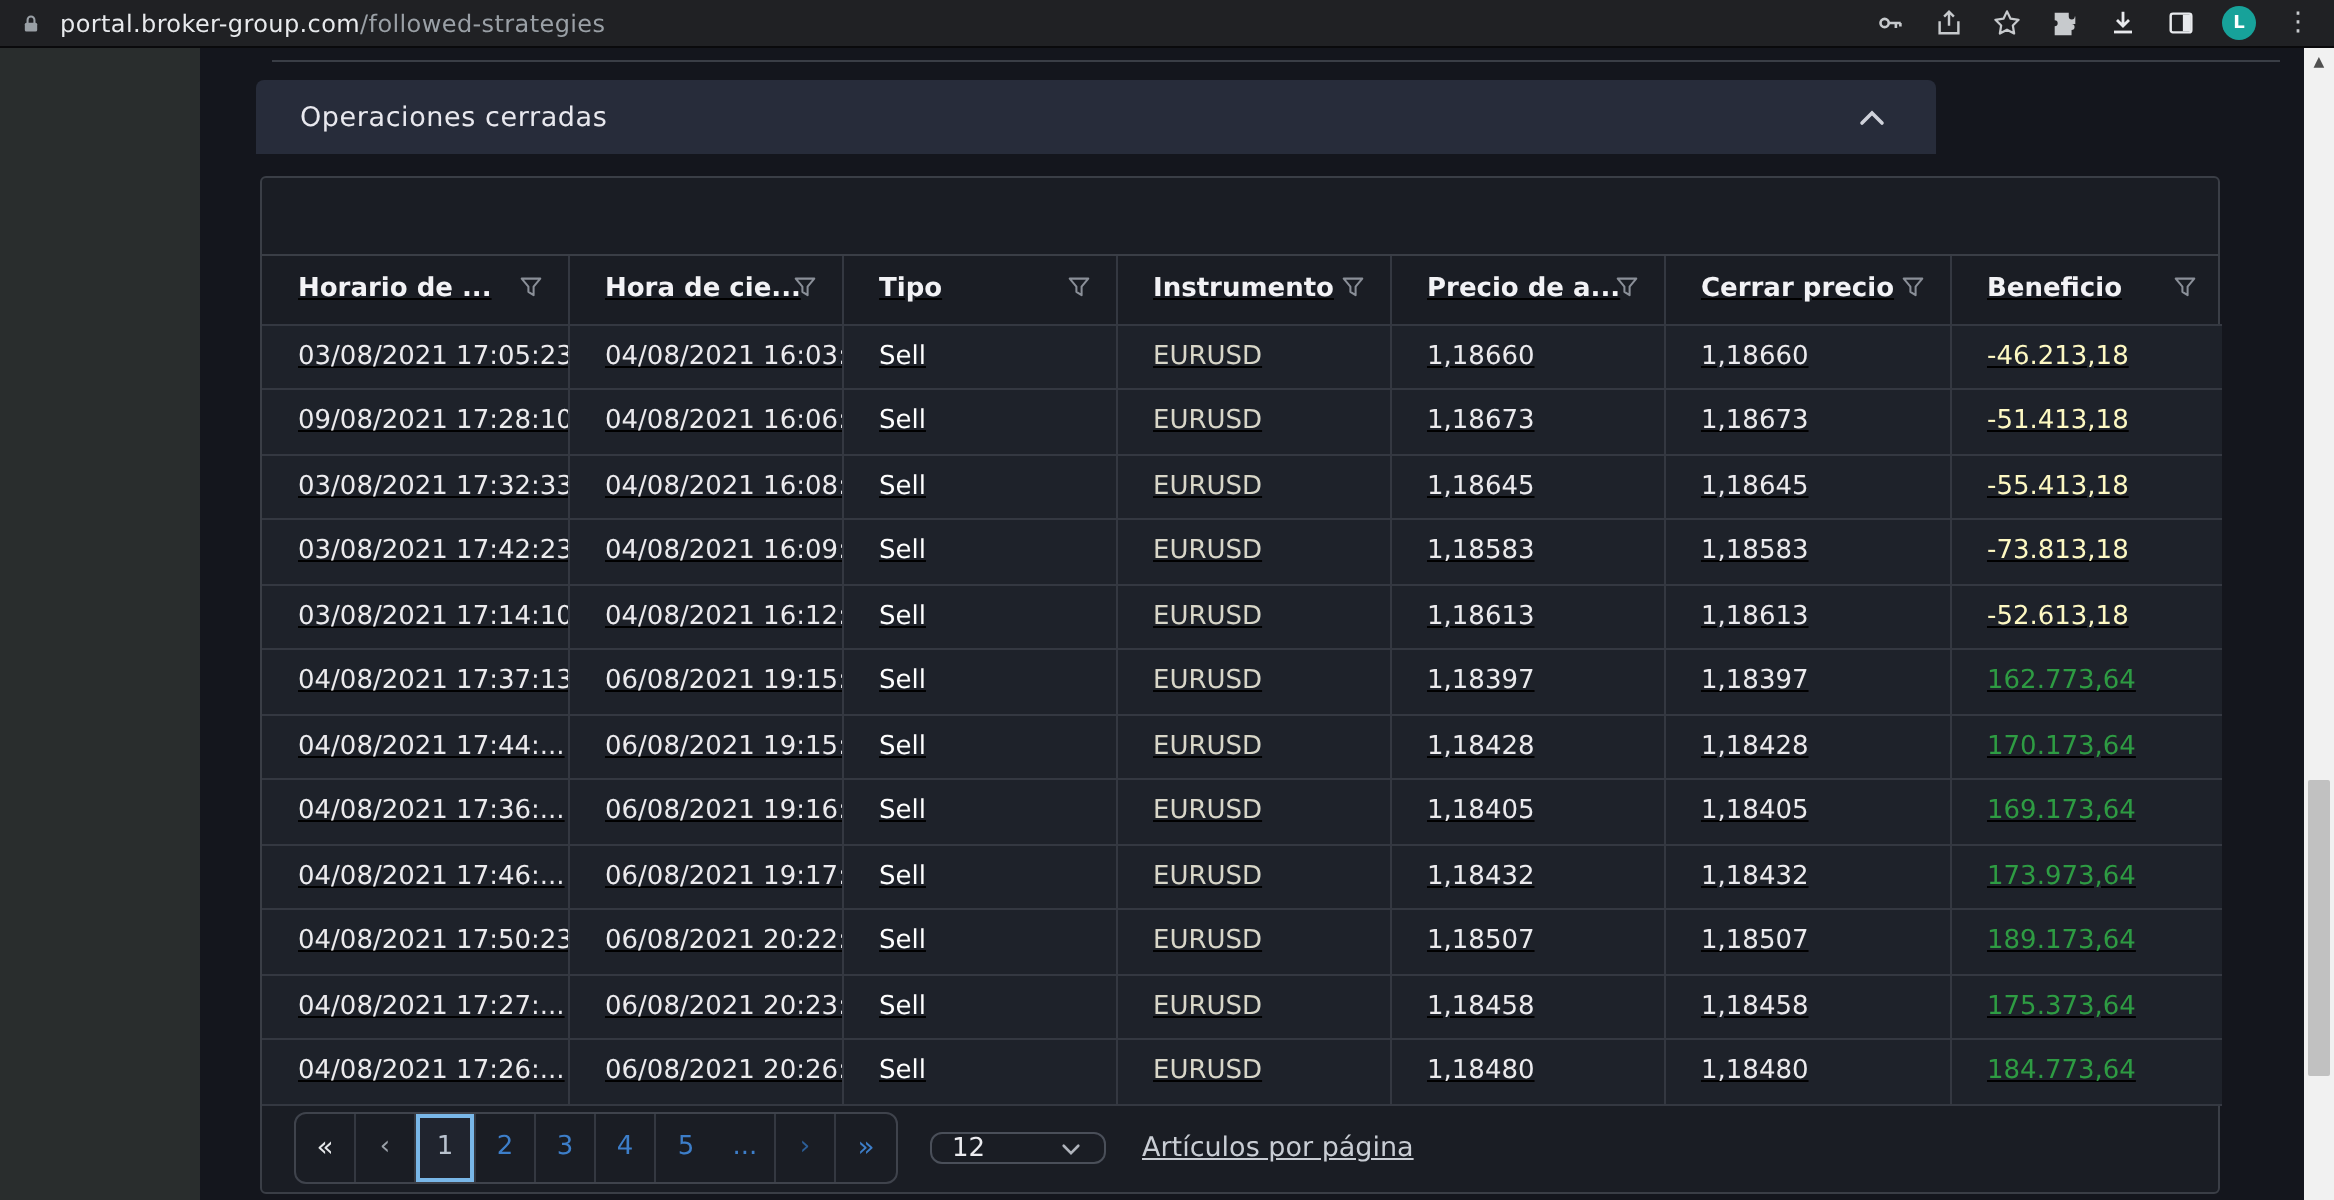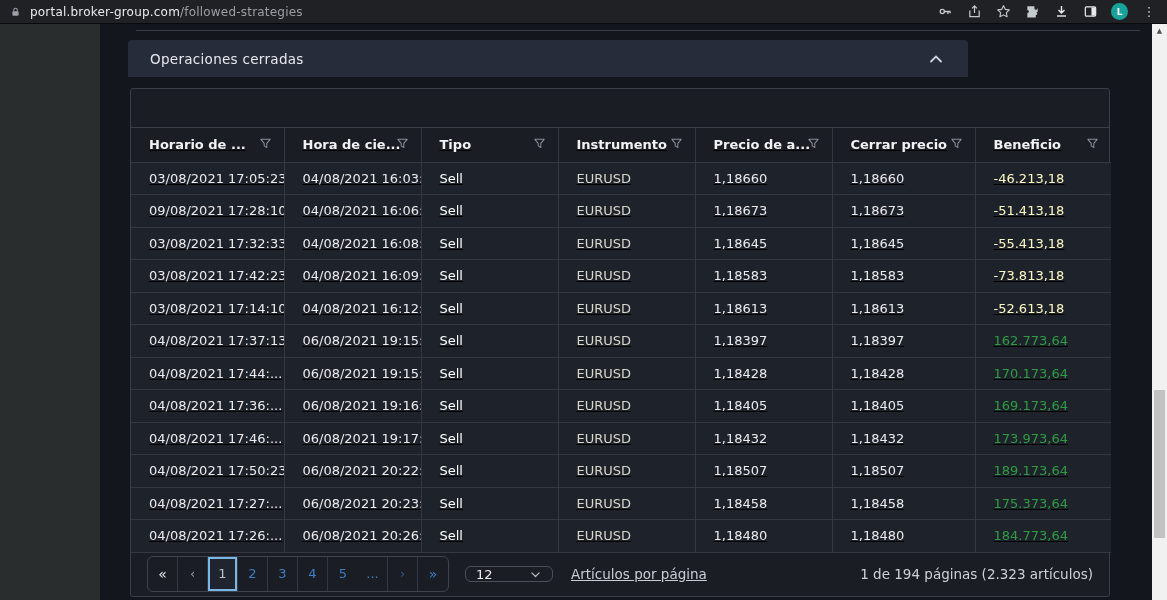--- a/index.html
+++ b/index.html
@@ -324,20 +324,19 @@
       <span class="pbtn next">›</span>
       <span class="pbtn last">»</span>
     </div>
     <div class="page-size">
       <span>12</span>
       <svg width="13" height="13" viewBox="0 0 16 16">
           <polyline points="3.5,6 8,10.5 12.5,6" fill="none" stroke="#b0b4bc" stroke-width="1.6" stroke-linecap="round"></polyline>
         </svg>
     </div>
     <span class="per-page-label">Artículos por página</span>
-    <span class="page-summary">1 de 194 páginas (2.323 artículos)</span>
   </div>
 </div>
 
 <div class="scrollbar">
   <div class="scroll-arrow">▲</div>
   <div class="scroll-thumb"></div>
 </div>
 
 </body></html>

